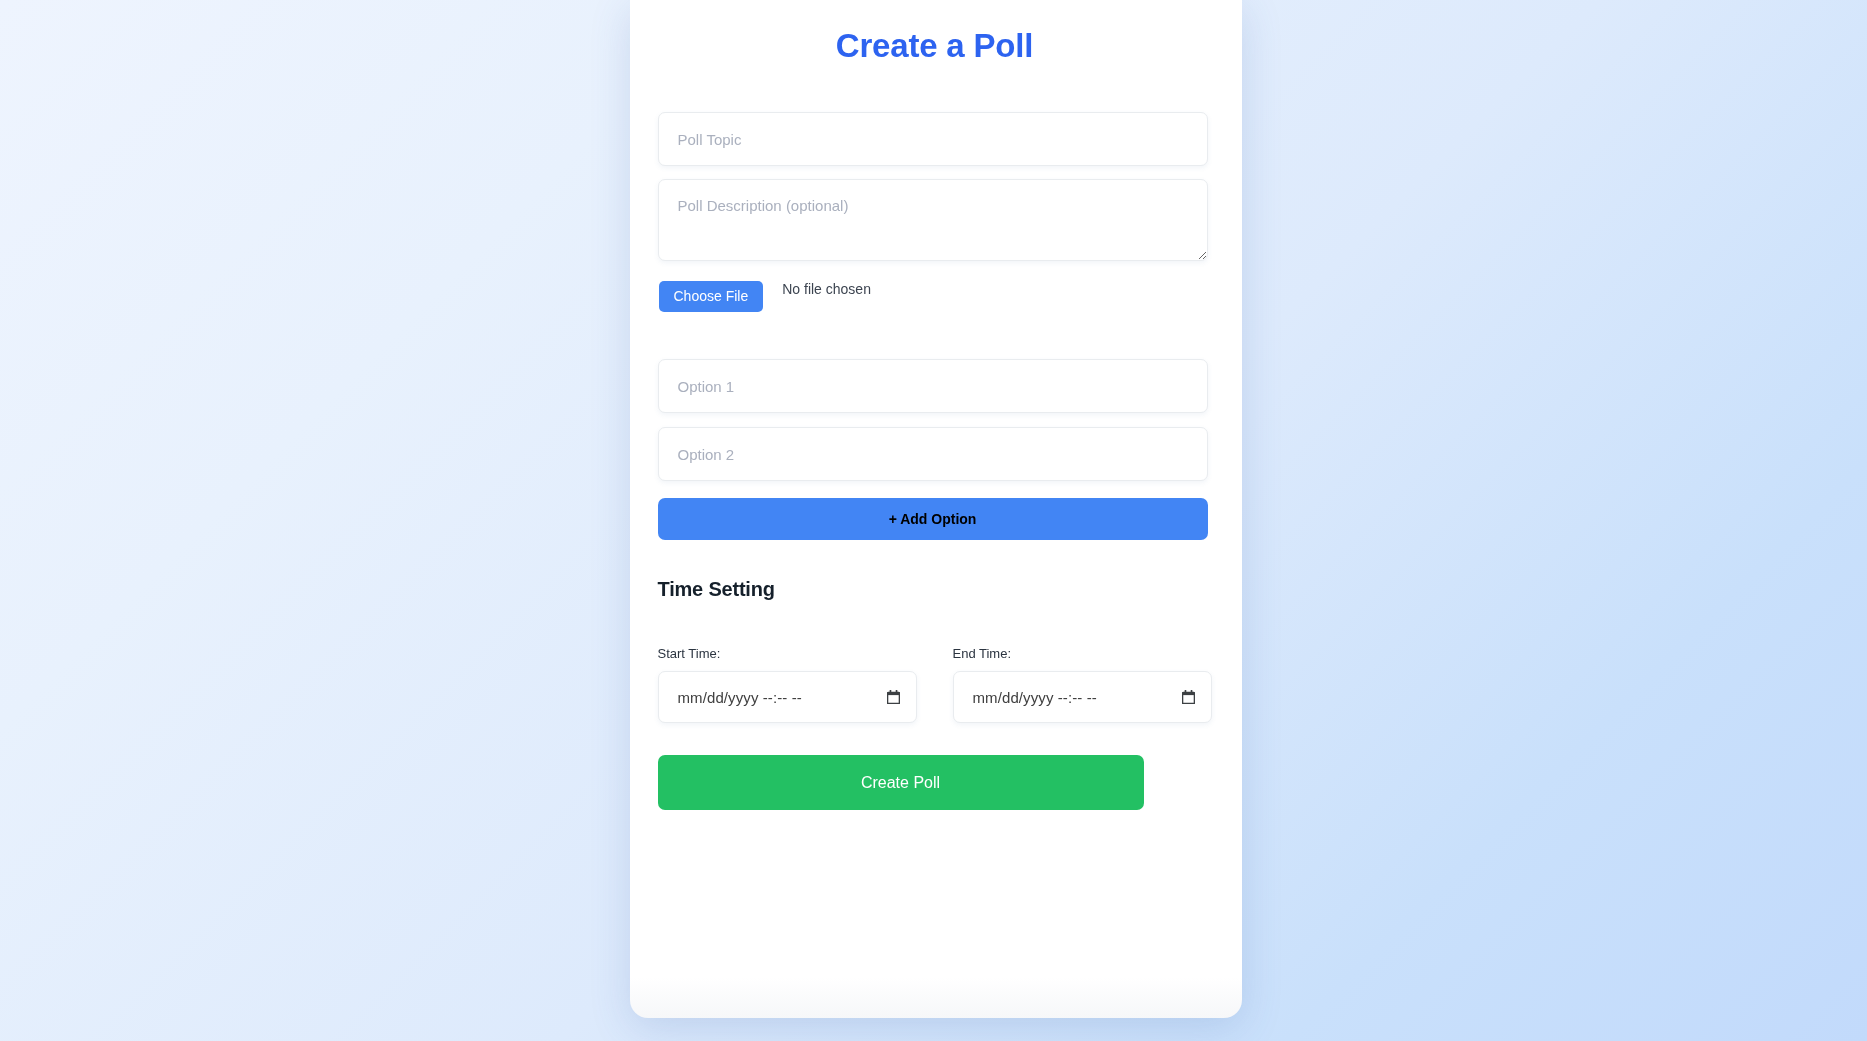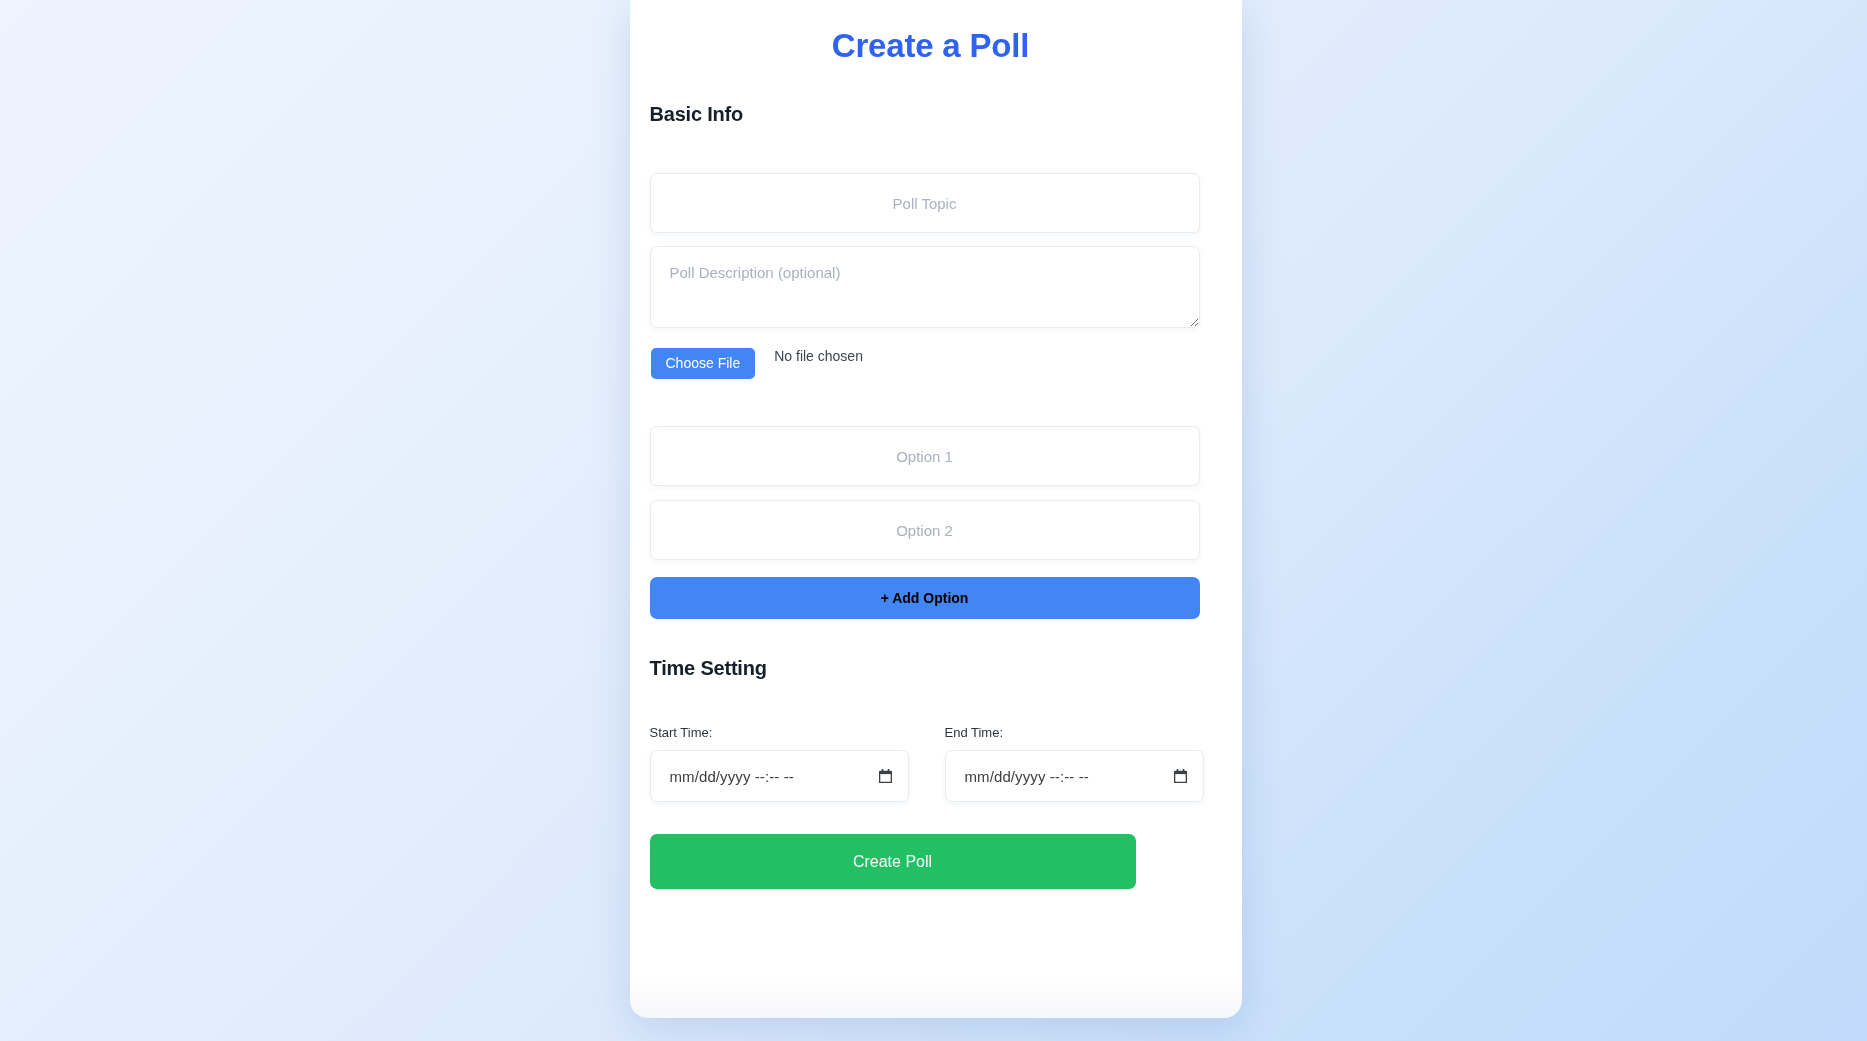--- a/index.html
+++ b/index.html
@@ -19,21 +19,21 @@
   }
 
   .poll-card {
     position: relative;
     width: 612px;
     margin-left: 4px;
     min-height: 1018px;
     background: #ffffff;
     border-radius: 0 0 18px 18px;
     box-shadow: 0 10px 40px rgba(60, 100, 170, 0.18);
-    padding: 0 30px 0 20px;
+    padding: 0 30px 0 28px;
     background-image: linear-gradient(to bottom, #ffffff 0%, #ffffff 96%, #f6f7f9 100%);
   }
 
   .page-title {
     font-size: 33px;
     font-weight: bold;
     color: #2d63f0;
     text-align: center;
     padding-top: 27px;
     letter-spacing: -0.2px;
@@ -57,21 +57,21 @@
     border: 1px solid #e9ecef;
     border-radius: 7px;
     box-shadow: 0 2px 5px rgba(80, 110, 160, 0.08);
     font-family: "Liberation Sans", sans-serif;
     font-size: 15px;
     color: #2b3440;
     padding: 0 19px;
     outline: none;
   }
 
-  .text-input { height: 60px; line-height: 52px; text-align: center; }
+  .text-input { height: 54px; line-height: 52px; }
 
   .text-area {
     height: 82px;
     padding-top: 16px;
     line-height: 20px;
     resize: vertical;
     margin-top: 13px;
   }
 
   .text-input::placeholder,
@@ -178,21 +178,20 @@
     cursor: pointer;
   }
 </style>
 </head>
 <body>
 
 <div class="poll-card">
 
   <h1 class="page-title">Create a Poll</h1>
 
-  <h2 class="section-heading">Basic Info</h2>
 
   <div class="field-block">
     <input class="text-input" type="text" placeholder="Poll Topic" style="">
 
     <textarea class="text-area" placeholder="Poll Description (optional)" style=""></textarea>
 
     <div class="file-row">
       <button class="choose-file-btn">Choose File</button>
       <span class="file-status">No file chosen</span>
     </div>

